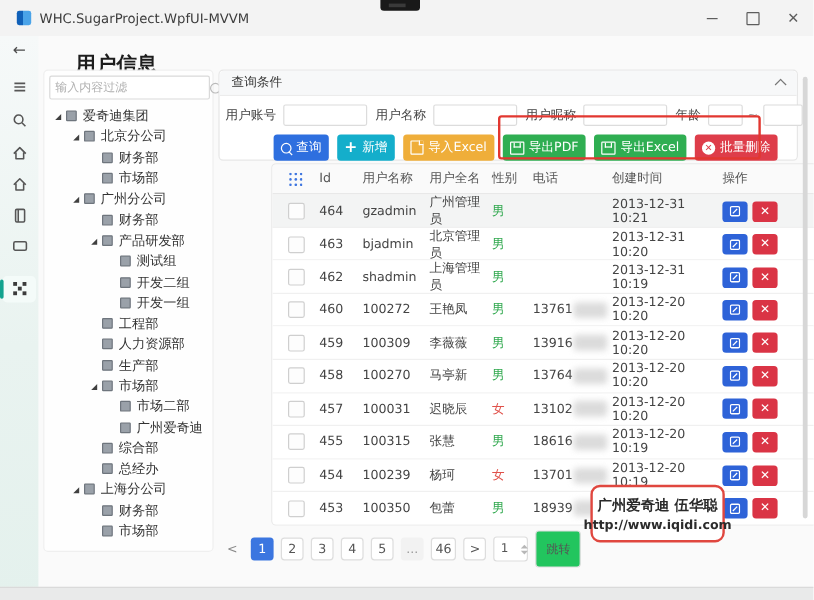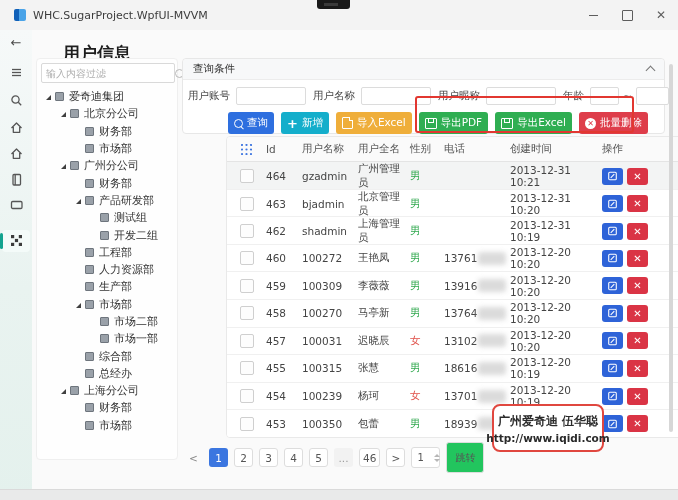--- a/index.html
+++ b/index.html
@@ -253,20 +253,25 @@
         <div class="tree-row" style="padding-left: 49px;">
           <span class="arrow-slot"></span>
           <span class="tree-ico"></span>
           <span class="tree-label">测试组</span>
         </div>
         <div class="tree-row" style="padding-left: 49px;">
           <span class="arrow-slot"></span>
           <span class="tree-ico"></span>
           <span class="tree-label">开发二组</span>
         </div>
+        <div class="tree-row" style="padding-left: 49px;">
+          <span class="arrow-slot"></span>
+          <span class="tree-ico"></span>
+          <span class="tree-label">开发一组</span>
+        </div>
         <div class="tree-row" style="padding-left: 34px;">
           <span class="arrow-slot"></span>
           <span class="tree-ico"></span>
           <span class="tree-label">工程部</span>
         </div>
         <div class="tree-row" style="padding-left: 34px;">
           <span class="arrow-slot"></span>
           <span class="tree-ico"></span>
           <span class="tree-label">人力资源部</span>
         </div>
@@ -283,21 +288,21 @@
           <span class="tree-label">市场部</span>
         </div>
         <div class="tree-row" style="padding-left: 49px;">
           <span class="arrow-slot"></span>
           <span class="tree-ico"></span>
           <span class="tree-label">市场二部</span>
         </div>
         <div class="tree-row" style="padding-left: 49px;">
           <span class="arrow-slot"></span>
           <span class="tree-ico"></span>
-          <span class="tree-label">市场一部</span>
+          <span class="tree-label">广州爱奇迪</span>
         </div>
         <div class="tree-row" style="padding-left: 34px;">
           <span class="arrow-slot"></span>
           <span class="tree-ico"></span>
           <span class="tree-label">综合部</span>
         </div>
         <div class="tree-row" style="padding-left: 34px;">
           <span class="arrow-slot"></span>
           <span class="tree-ico"></span>
           <span class="tree-label">总经办</span>

